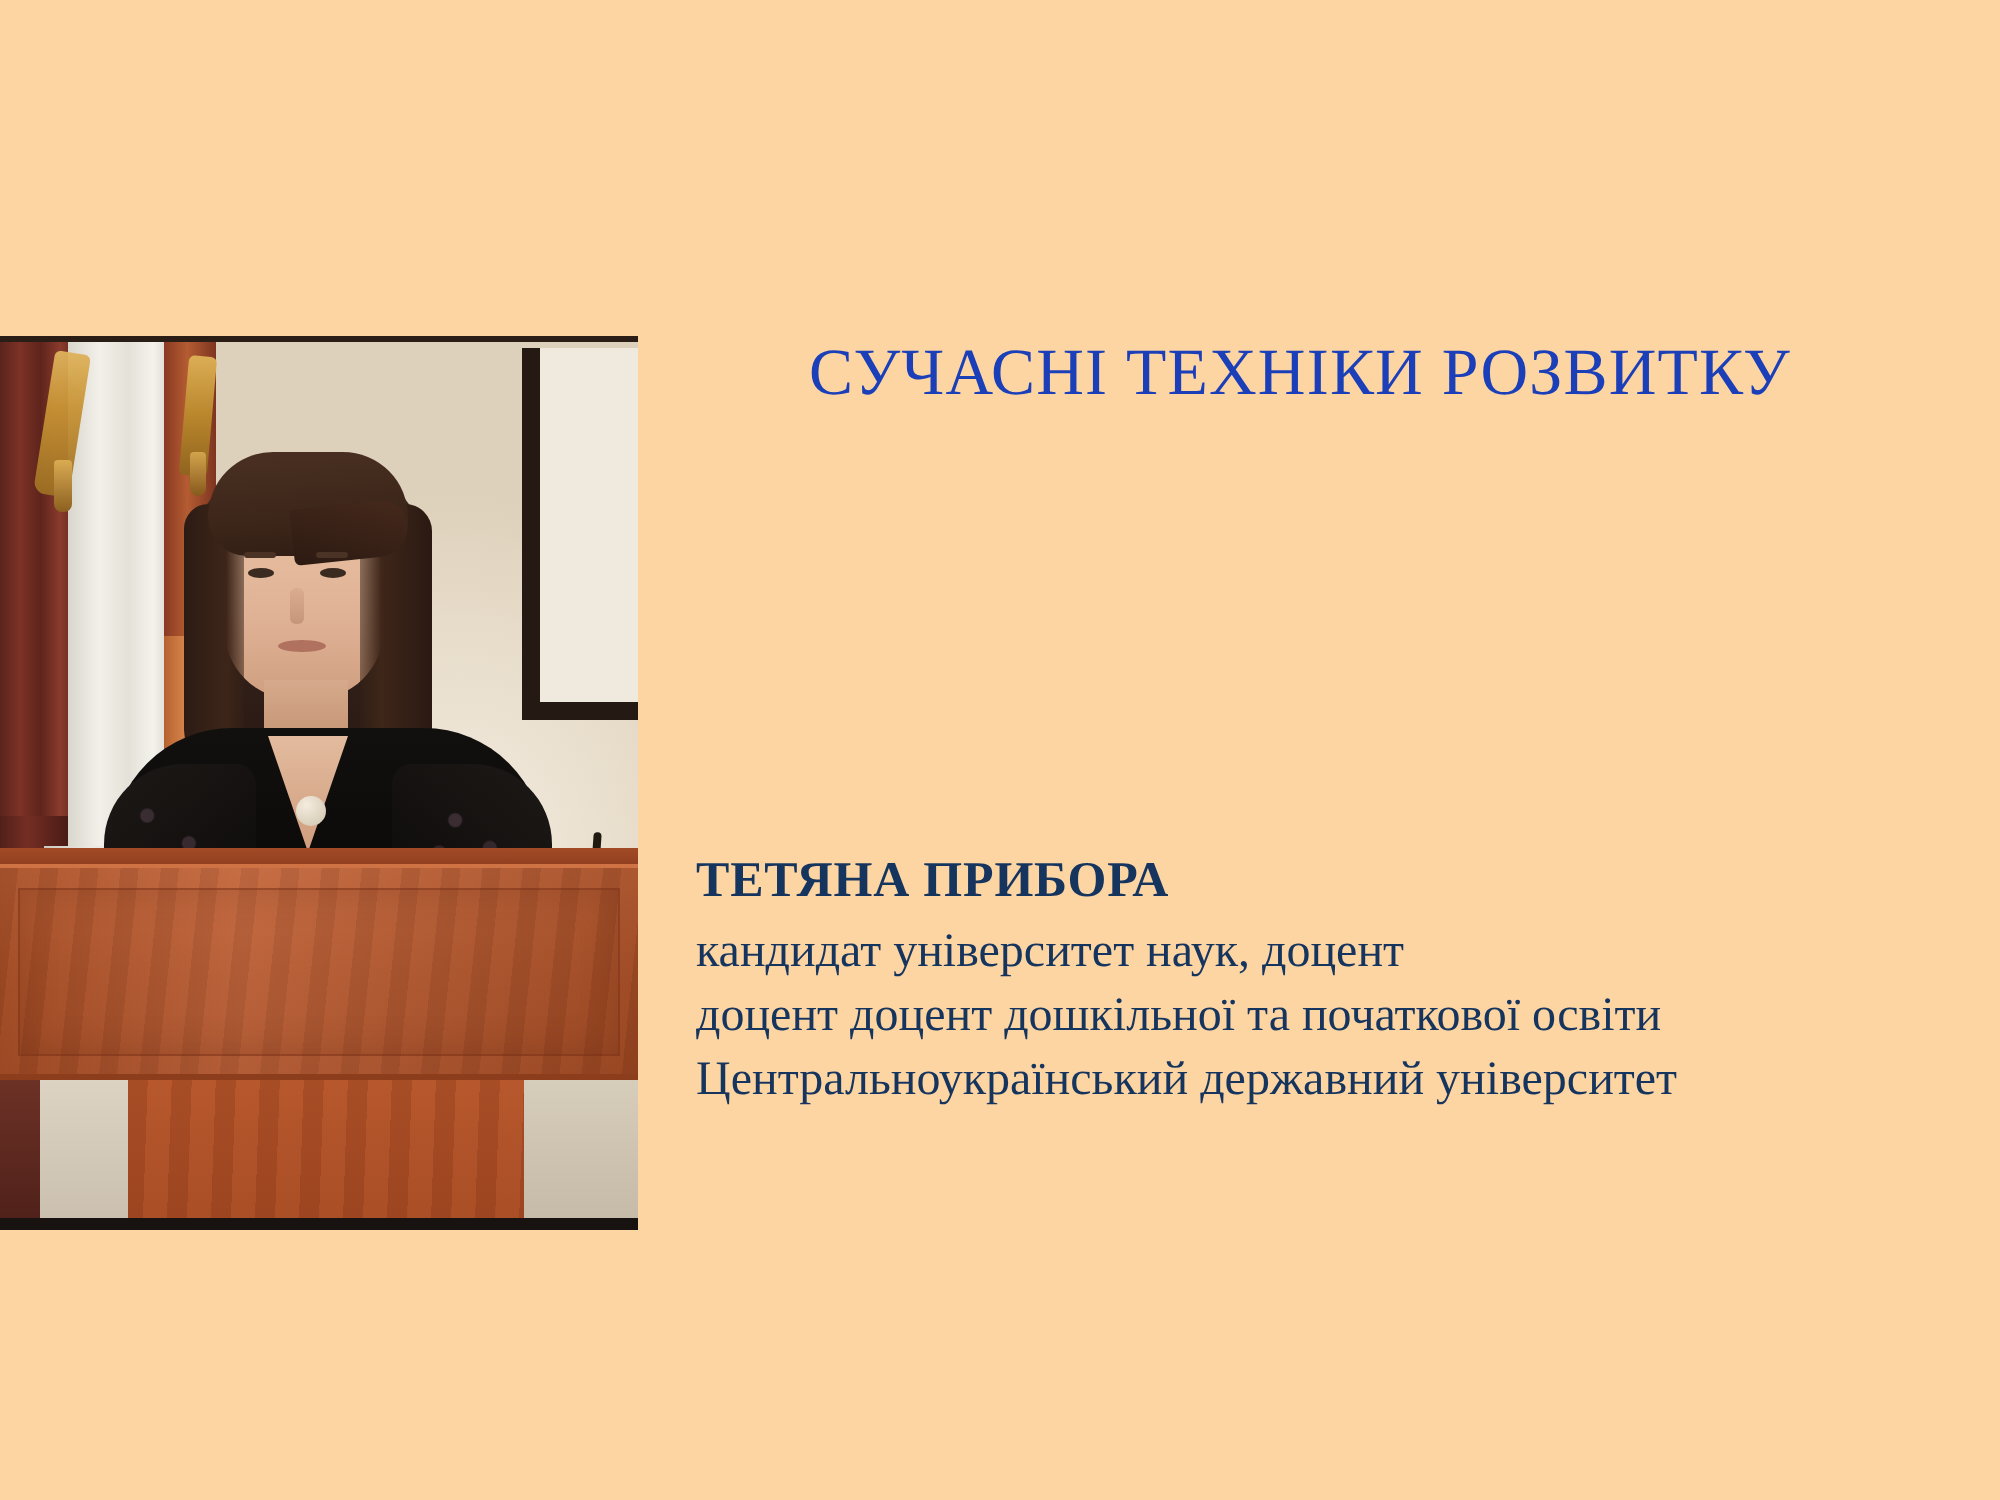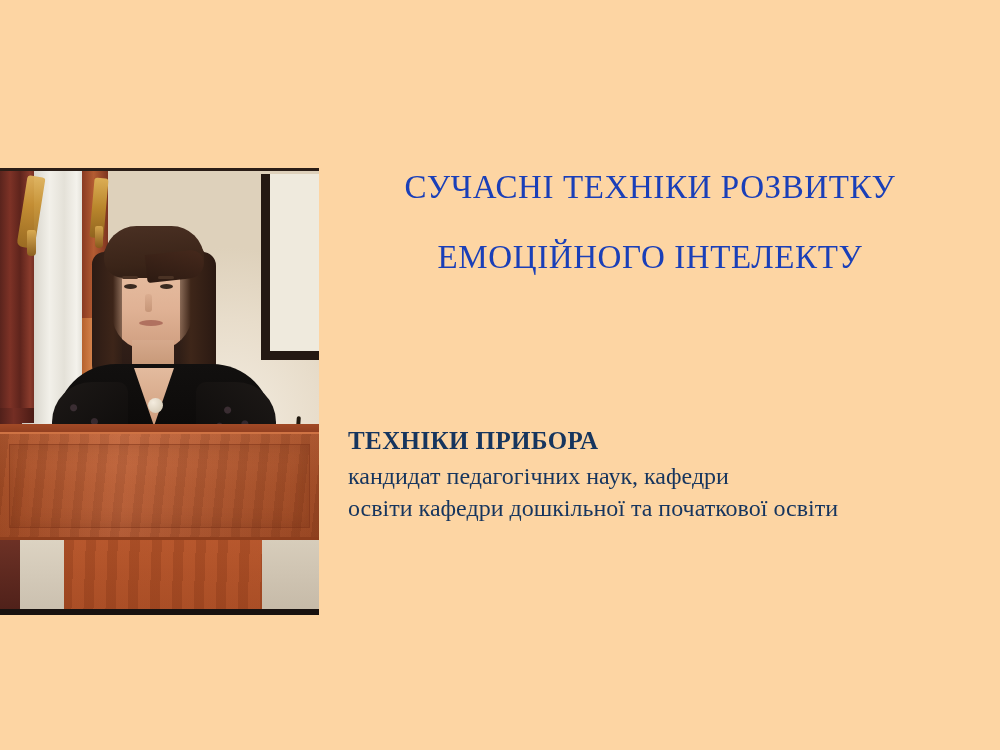--- a/index.html
+++ b/index.html
@@ -452,21 +452,21 @@
       <div class="podium-top"></div>
       <div class="podium-front"></div>
       <div class="podium-inset"></div>
       <div class="photo-top-band"></div>
       <div class="photo-bottom-band"></div>
     </div>
   </div>
 
   <div class="title-block">
     <div class="title-line">СУЧАСНІ ТЕХНІКИ РОЗВИТКУ</div>
-    <div class="title-line">ЕМОЦІЙНОГО ІНТЕЛЕКТУ</div>
   </div>
 
   <div class="author-block">
-    <div class="author-name">ТЕХНІКИ ПРИБОРА</div>
-    <div class="author-line">кандидат педагогічних наук, кафедри</div>
-    <div class="author-line">освіти кафедри дошкільної та початкової освіти</div>
+    <div class="author-name">ТЕТЯНА ПРИБОРА</div>
+    <div class="author-line">кандидат університет наук, доцент</div>
+    <div class="author-line">доцент доцент дошкільної та початкової освіти</div>
+    <div class="author-line">Центральноукраїнський державний університет</div>
   </div>
 </div>
 
 </body></html>

